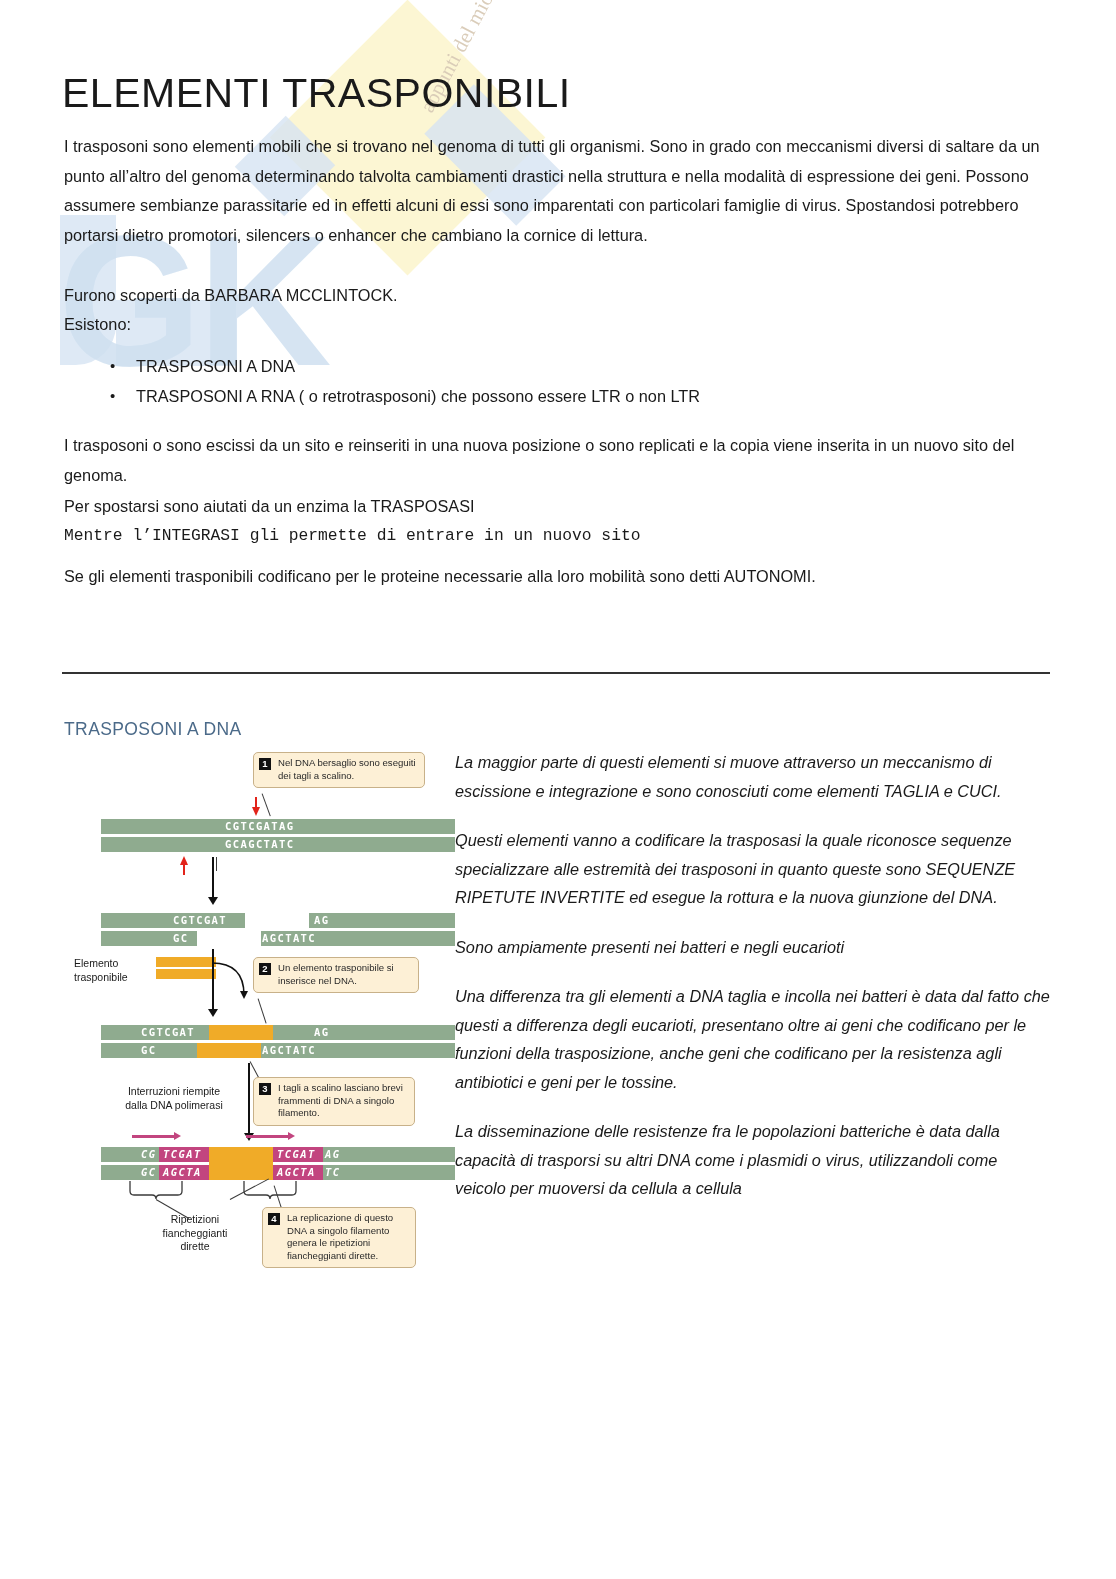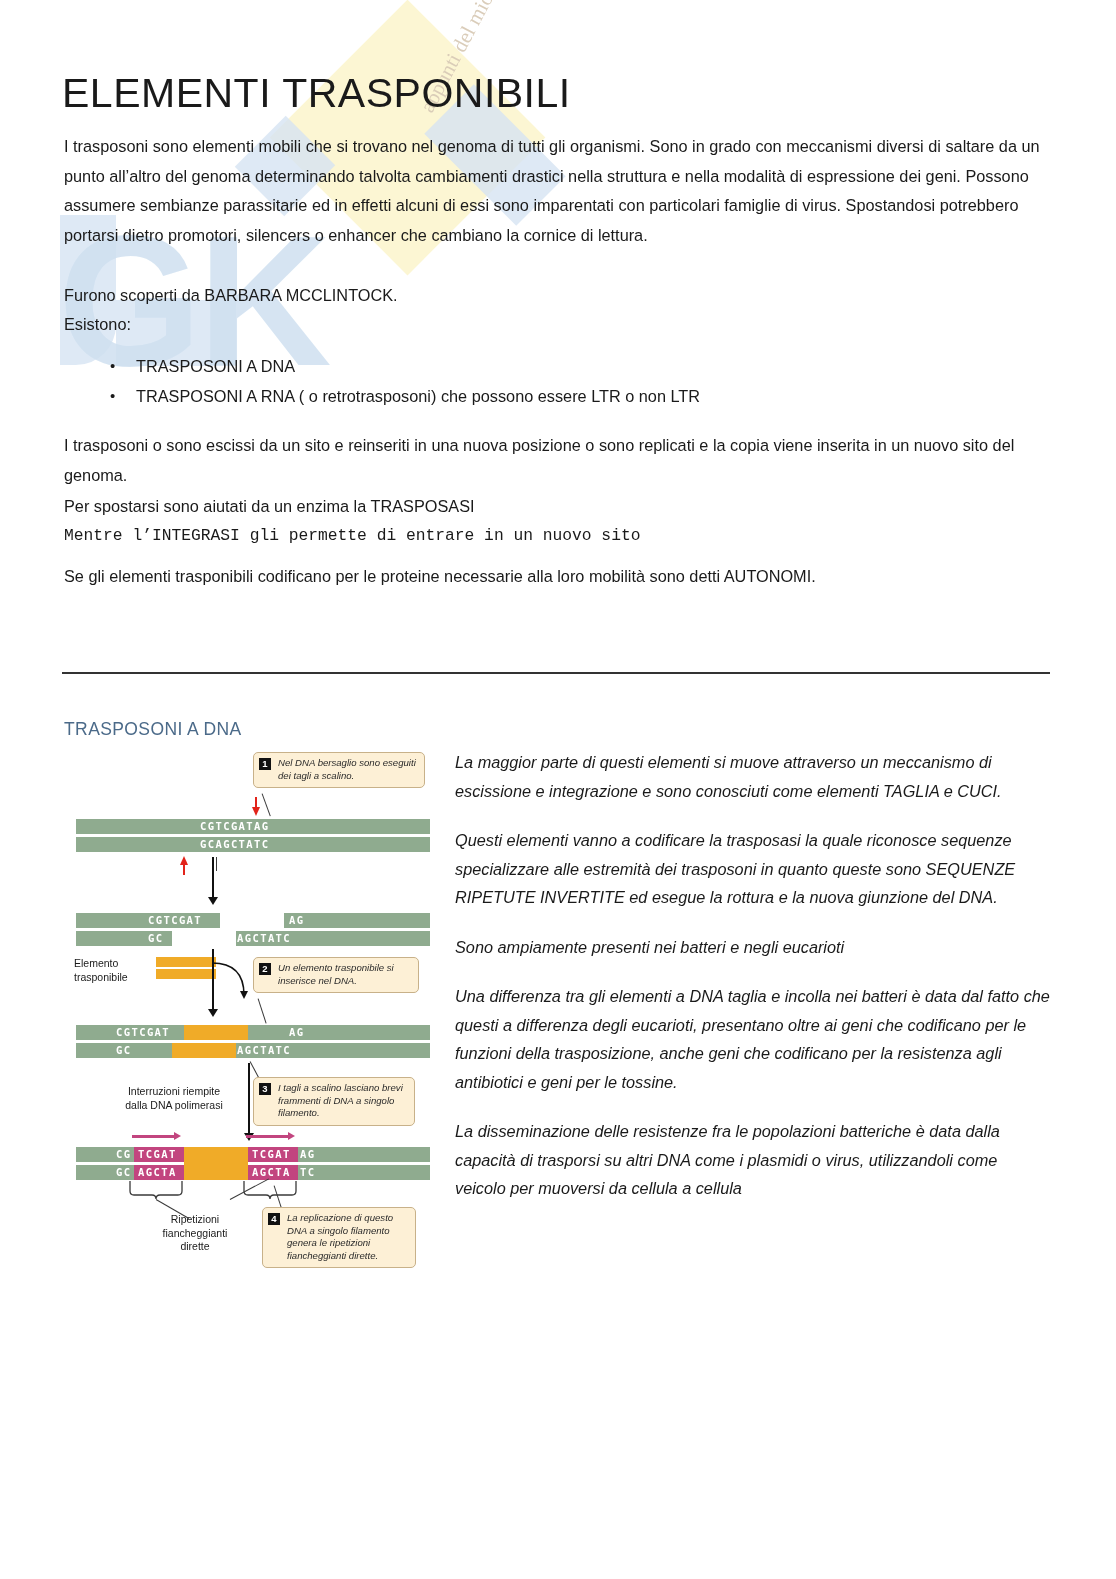--- a/index.html
+++ b/index.html
@@ -139,21 +139,21 @@
 
   
   #figure {
     position: absolute;
     left: 70px;
     top: 745px;
     width: 370px;
     height: 540px;
   }
 
-  .strand-wrap { position: absolute; }
+  .strand-wrap { position: absolute; margin-left: 25px; }
   .strand {
     position: absolute;
     height: 15px;
     background: #8fab8f;
   }
   .strand.lower { background: #8fab8f; }
   .strand-gap {
     position: absolute;
     height: 3px;
     background: #ffffff;
@@ -200,21 +200,20 @@
     text-align: center;
     margin-right: 4px;
     vertical-align: top;
     position: absolute;
     left: 5px;
     top: 5px;
   }
   .callout .ctext {
     display: block;
     padding-left: 18px;
-    font-style: italic;
   }
 
   .fig-label {
     position: absolute;
     font-family: "Liberation Sans", sans-serif;
     font-size: 10.5px;
     line-height: 13.5px;
     color: #1a1a1a;
   }
 
@@ -379,21 +378,21 @@
       <span class="num">3</span>
       <span class="ctext">I tagli a scalino lasciano brevi frammenti di DNA a singolo filamento.</span>
     </div>
 
     <div class="fig-label" style="left:38px; top:340px; width:132px; text-align:center; white-space:pre-line;"><span>Interruzioni riempite
 dalla DNA polimerasi</span></div>
 
     <div class="arrow-down" style="left:178px; top:318px; height:72px;"></div>
     <div class="arrow-head" style="left:174px; top:388px;"></div>
 
-    <div class="strand-wrap" style="left:6px; top:398px; width:354px; height:40px;">
+    <div class="strand-wrap" style="left:6px; top:398px; width:354px; height:40px;font-style:italic;">
       <div class="strand" style="left:0; top:4px; width:354px;"></div>
       <div class="strand-gap" style="left:0; top:19px; width:354px;"></div>
       <div class="strand lower" style="left:0; top:22px; width:354px;"></div>
 
       <div class="orange-seg" style="left:108px; top:4px; width:64px; height:33px;"></div>
 
       <div class="pink-seg" style="left:58px; top:4px; width:50px; height:15px;"></div>
       <div class="pink-seg" style="left:58px; top:22px; width:50px; height:15px;"></div>
       <div class="pink-seg" style="left:172px; top:4px; width:50px; height:15px;"></div>
       <div class="pink-seg" style="left:172px; top:22px; width:50px; height:15px;"></div>

